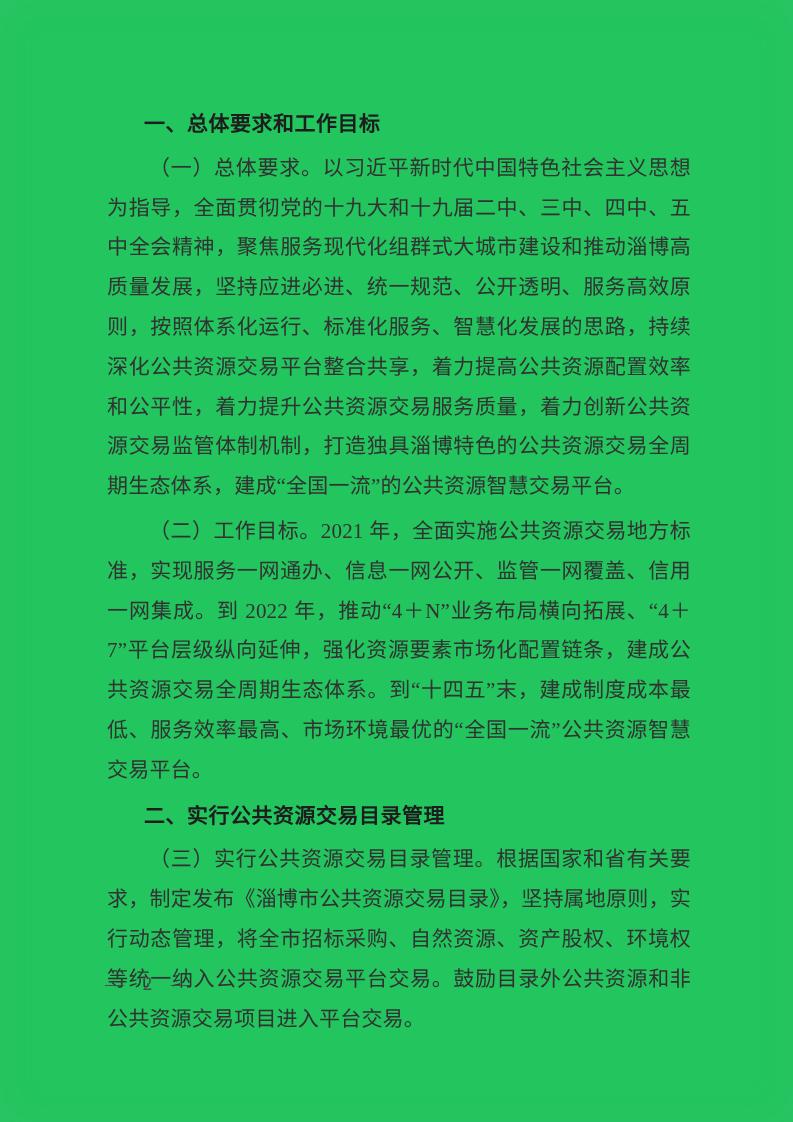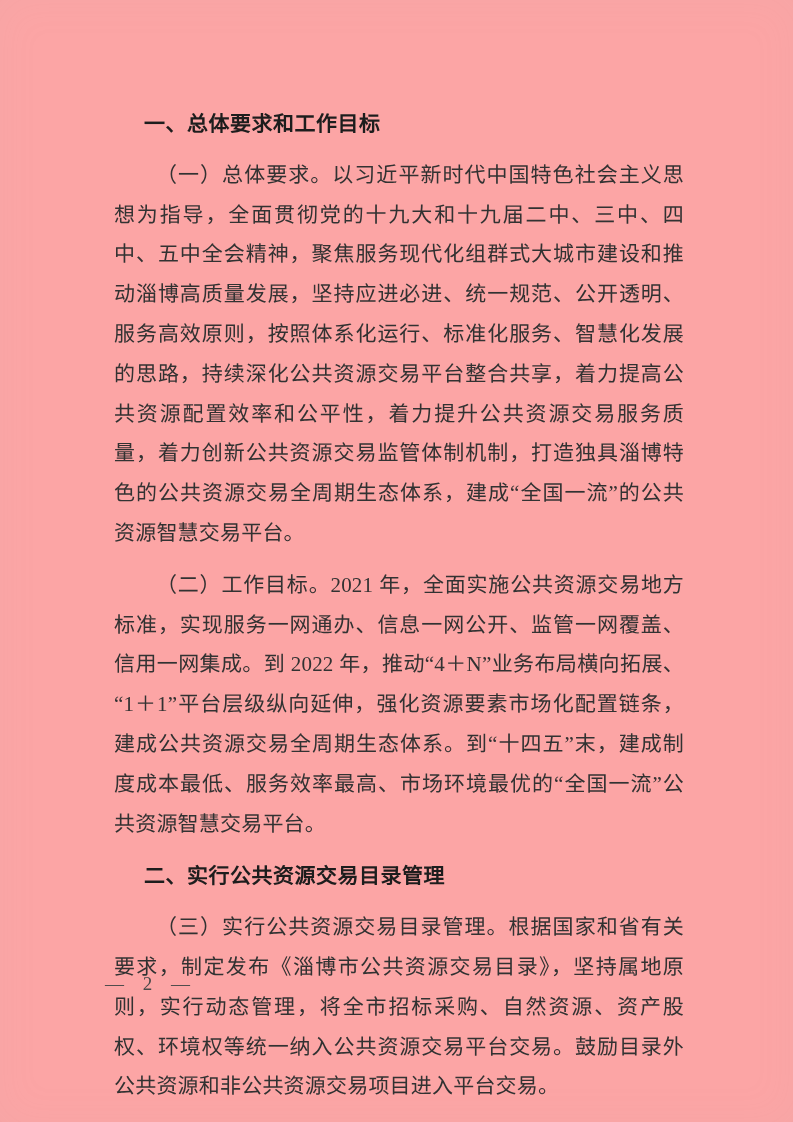--- a/index.html
+++ b/index.html
@@ -4,21 +4,21 @@
 <style>
   html, body {
     margin: 0;
     padding: 0;
     background: #ffffff;
   }
   .page {
     position: relative;
     width: 793px;
     height: 1122px;
-    background: #fca5a5;
+    background: #22c55e;
     overflow: hidden;
     font-family: "Liberation Serif", "DejaVu Serif", serif;
   }
   
   .page::after {
     content: "";
     position: absolute;
     inset: 0;
     pointer-events: none;
     box-shadow: inset 0 0 40px rgba(180,180,180,0.08);
@@ -28,21 +28,21 @@
     left: 102px;
     top: 104px;
     width: 594px;
     font-size: 21px;
     line-height: 39.8px;
     color: #323232;
     text-align: justify;
     text-justify: inter-character;
   }
   .content p {
-    margin: 12px;
+    margin: 5px;
     text-indent: 2em;
     letter-spacing: 0.2px;
   }
   .content h2 {
     margin: 0;
     font-size: 21px;
     line-height: 39.8px;
     font-weight: 700;
     text-indent: 2em;
     color: #1d1d1d;
@@ -61,19 +61,19 @@
     font-family: "Liberation Serif", "DejaVu Serif", serif;
   }
 </style>
 </head>
 <body>
 
 <div class="page">
   <div class="content">
     <h2>一、总体要求和工作目标</h2>
     <p>（一）总体要求。以习近平新时代中国特色社会主义思想为指导，全面贯彻党的十九大和十九届二中、三中、四中、五中全会精神，聚焦服务现代化组群式大城市建设和推动淄博高质量发展，坚持应进必进、统一规范、公开透明、服务高效原则，按照体系化运行、标准化服务、智慧化发展的思路，持续深化公共资源交易平台整合共享，着力提高公共资源配置效率和公平性，着力提升公共资源交易服务质量，着力创新公共资源交易监管体制机制，打造独具淄博特色的公共资源交易全周期生态体系，建成“全国一流”的公共资源智慧交易平台。</p>
-    <p>（二）工作目标。2021 年，全面实施公共资源交易地方标准，实现服务一网通办、信息一网公开、监管一网覆盖、信用一网集成。到 2022 年，推动“4＋N”业务布局横向拓展、“1＋1”平台层级纵向延伸，强化资源要素市场化配置链条，建成公共资源交易全周期生态体系。到“十四五”末，建成制度成本最低、服务效率最高、市场环境最优的“全国一流”公共资源智慧交易平台。</p>
+    <p>（二）工作目标。2021 年，全面实施公共资源交易地方标准，实现服务一网通办、信息一网公开、监管一网覆盖、信用一网集成。到 2022 年，推动“4＋N”业务布局横向拓展、“4＋7”平台层级纵向延伸，强化资源要素市场化配置链条，建成公共资源交易全周期生态体系。到“十四五”末，建成制度成本最低、服务效率最高、市场环境最优的“全国一流”公共资源智慧交易平台。</p>
     <h2>二、实行公共资源交易目录管理</h2>
     <p>（三）实行公共资源交易目录管理。根据国家和省有关要求，制定发布《淄博市公共资源交易目录》，坚持属地原则，实行动态管理，将全市招标采购、自然资源、资产股权、环境权等统一纳入公共资源交易平台交易。鼓励目录外公共资源和非公共资源交易项目进入平台交易。</p>
   </div>
 
   <div class="page-footer">— 2 —</div>
 </div>
 
 </body></html>

